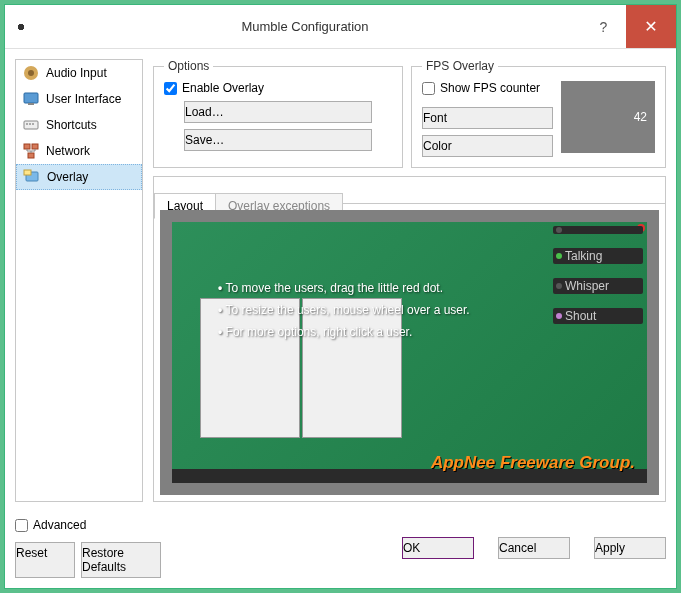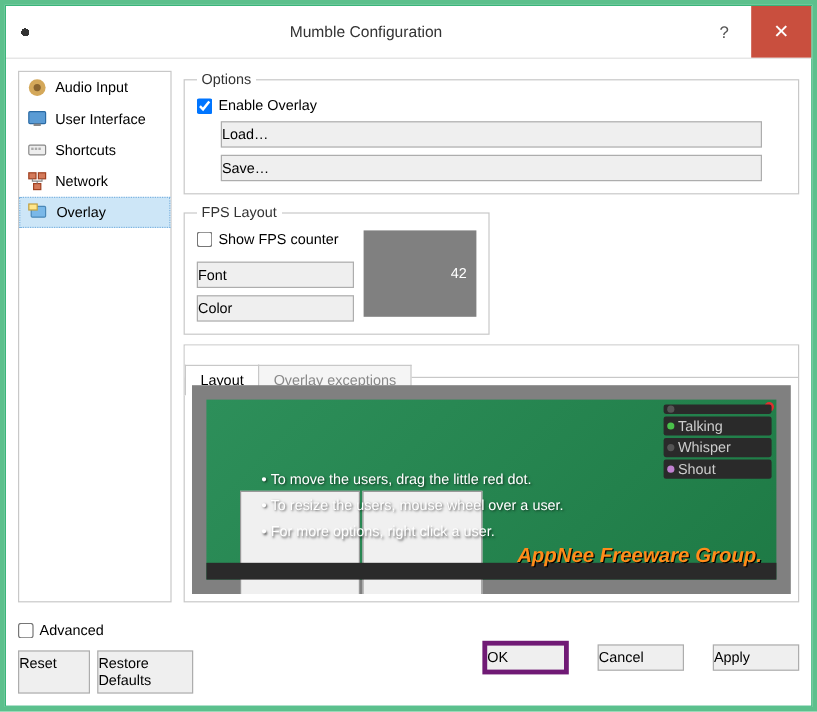--- a/index.html
+++ b/index.html
@@ -10,21 +10,21 @@
 .titlebar-title { flex: 1; text-align: center; color: #333; font-size: 13px; }
 .titlebar-btns { display: flex; height: 100%; }
 .titlebar-btn { width: 45px; display: flex; align-items: center; justify-content: center; color: #555; font-size: 14px; }
 .titlebar-btn.close { background: #c94f3e; color: #fff; font-size: 16px; width: 50px; }
 .content { flex: 1; display: flex; padding: 10px; gap: 10px; }
 .sidebar { width: 128px; border: 1px solid #c8c8c8; background: #fff; }
 .sidebar-item { display: flex; align-items: center; gap: 6px; padding: 4px 6px; height: 26px; }
 .sidebar-item.selected { background: #cde6f7; border: 1px dotted #7eb4e0; }
 .sidebar-icon { width: 18px; height: 18px; display: inline-block; }
 .main { flex: 1; display: flex; flex-direction: column; gap: 8px; }
-.top-row { display: flex; gap: 8px; flex-direction: column; }
+.top-row { display: flex; gap: 8px; }
 fieldset { border: 1px solid #c8c8c8; padding: 8px 10px 10px; }
 legend { font-size: 12px; color: #333; padding: 0 4px; }
 .options-fs { flex: 1; }
 .fps-fs { width: 255px; display: flex; gap: 8px; }
 .fps-left { flex: 1; display: flex; flex-direction: column; gap: 6px; }
 .btn { background: #efefef; border: 1px solid #adadad; padding: 3px 0; cursor: default; font-size: 12px; }
 .check-row { display: flex; align-items: center; gap: 5px; margin-bottom: 6px; }
 .check-row input { width: 13px; height: 13px; }
 .fps-preview { width: 94px; height: 72px; background: #808080; color: #fff; display: flex; align-items: center; justify-content: flex-end; padding-right: 8px; font-size: 30px; font-weight: 300; padding-left: 48px; }
 .tabs-area { flex: 1; border: 1px solid #c8c8c8; position: relative; display: flex; flex-direction: column; }
@@ -32,32 +32,32 @@
 .tab { padding: 5px 12px; border: 1px solid #c8c8c8; border-bottom: none; background: #fff; position: relative; top: 16px; margin-right: -1px; }
 .tab.active { background: #fff; border-bottom: 1px solid #fff; }
 .tab:not(.active) { color: #888; background: #f5f5f5; }
 .preview { flex: 1; margin: 6px; background: #808080; position: relative; overflow: hidden; }
 .desktop { position: absolute; inset: 12px; background: linear-gradient(135deg, #2d8f5a 0%, #1e7a45 100%); }
 .instructions { position: absolute; left: 46px; top: 55px; color: #fff; font-size: 15px; line-height: 22px; text-shadow: 1px 1px 2px rgba(0,0,0,0.6); }
 .instructions li { list-style: none; }
 .instructions li::before { content: "• "; font-weight: bold; }
 .watermark { position: absolute; right: 12px; bottom: 10px; color: #ff8c1a; font-weight: bold; font-size: 17px; font-style: italic; text-shadow: 1px 1px 0 #000; }
 .userpanel { position: absolute; right: 4px; top: 4px; width: 90px; }
-.user-row { background: #2a2a2a; color: #ccc; font-size: 8px; padding: 1px 3px; margin-bottom: 2px; border-radius: 2px; display: flex; align-items: center; gap: 3px; }
+.user-row { background: #2a2a2a; color: #ccc; font-size: 8px; padding: 1px 3px; margin-bottom: 14px; border-radius: 2px; display: flex; align-items: center; gap: 3px; }
 .user-dot { width: 6px; height: 6px; border-radius: 50%; }
 .red-dot { position: absolute; right: 2px; top: 2px; width: 8px; height: 8px; background: #e03030; border-radius: 50%; }
 .fake-windows { position: absolute; left: 28px; top: 76px; display: flex; gap: 2px; }
 .fake-win { width: 100px; height: 140px; background: #f0f0f0; border: 1px solid #999; font-size: 5px; color: #666; padding: 2px; }
 .taskbar { position: absolute; bottom: 0; left: 0; right: 0; height: 14px; background: #2a2a2a; }
 .bottom-area { padding: 6px 10px 10px; display: flex; align-items: center; gap: 24px; }
 .bottom-left { display: flex; flex-direction: column; gap: 4px; }
 .bottom-btns-row { display: flex; gap: 6px; }
 .spacer { flex: 1; }
 .btn-footer { width: 72px; }
-.btn.default { border: 4px solid #701a75; }
+.btn.default { border: 1px solid #701a75; }
 .opts-btns { display: flex; flex-direction: column; gap: 6px; margin: 0 20px; }
 </style>
 </head>
 <body>
 
 <div class="window">
 
   <div class="titlebar">
     <span class="titlebar-icon"></span>
     <span class="titlebar-title">Mumble Configuration</span>
@@ -128,21 +128,21 @@
             <input type="checkbox" checked="" style="">
             <span>Enable Overlay</span>
           </div>
           <div class="opts-btns">
             <div class="btn">Load…</div>
             <div class="btn">Save…</div>
           </div>
         </fieldset>
 
         <fieldset class="fps-fs">
-          <legend>FPS Layout</legend>
+          <legend>FPS Overlay</legend>
           <div class="fps-left">
             <div class="check-row">
               <input type="checkbox" style="">
               <span>Show FPS counter</span>
             </div>
             <div class="btn">Font</div>
             <div class="btn">Color</div>
           </div>
           <div class="fps-preview">
             <span>42</span>

